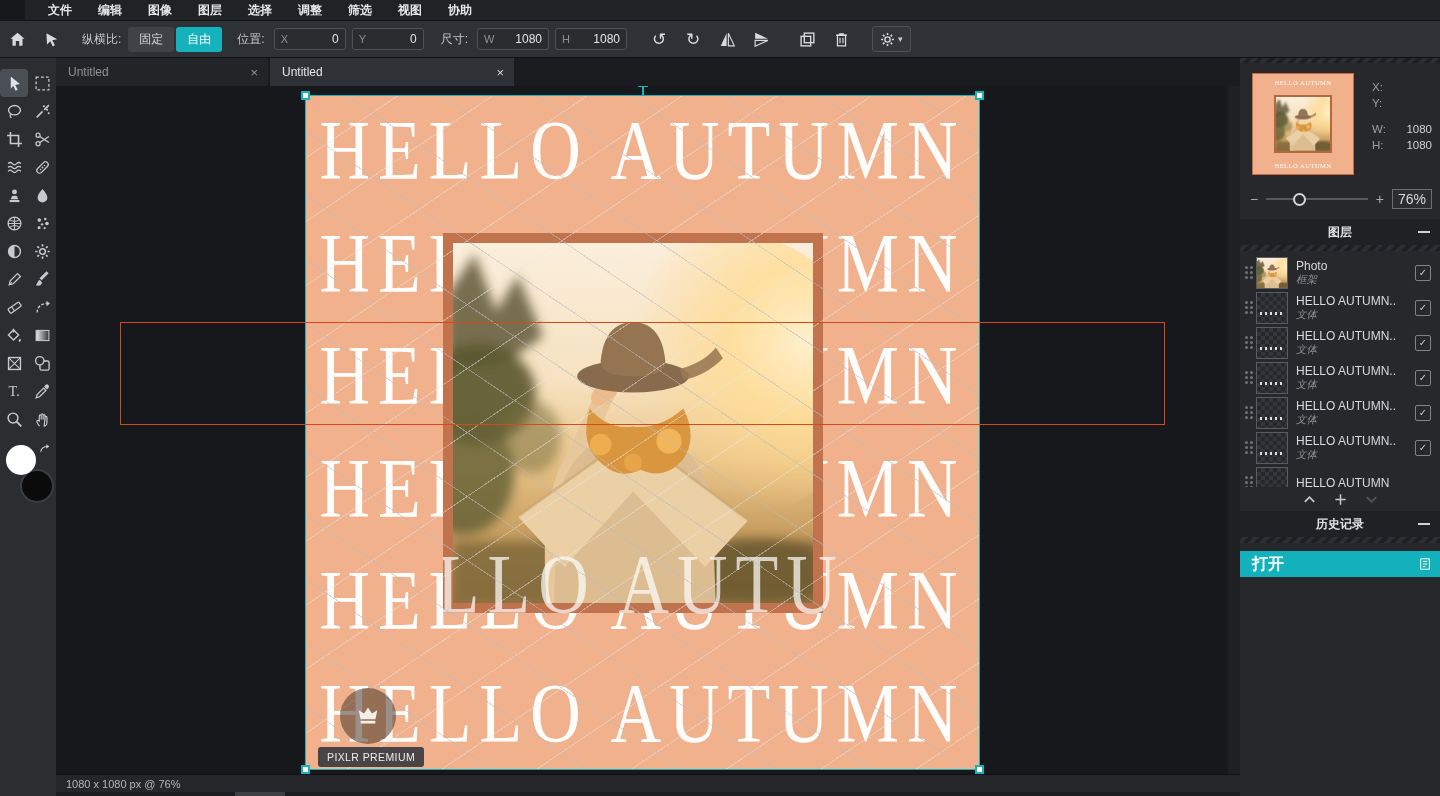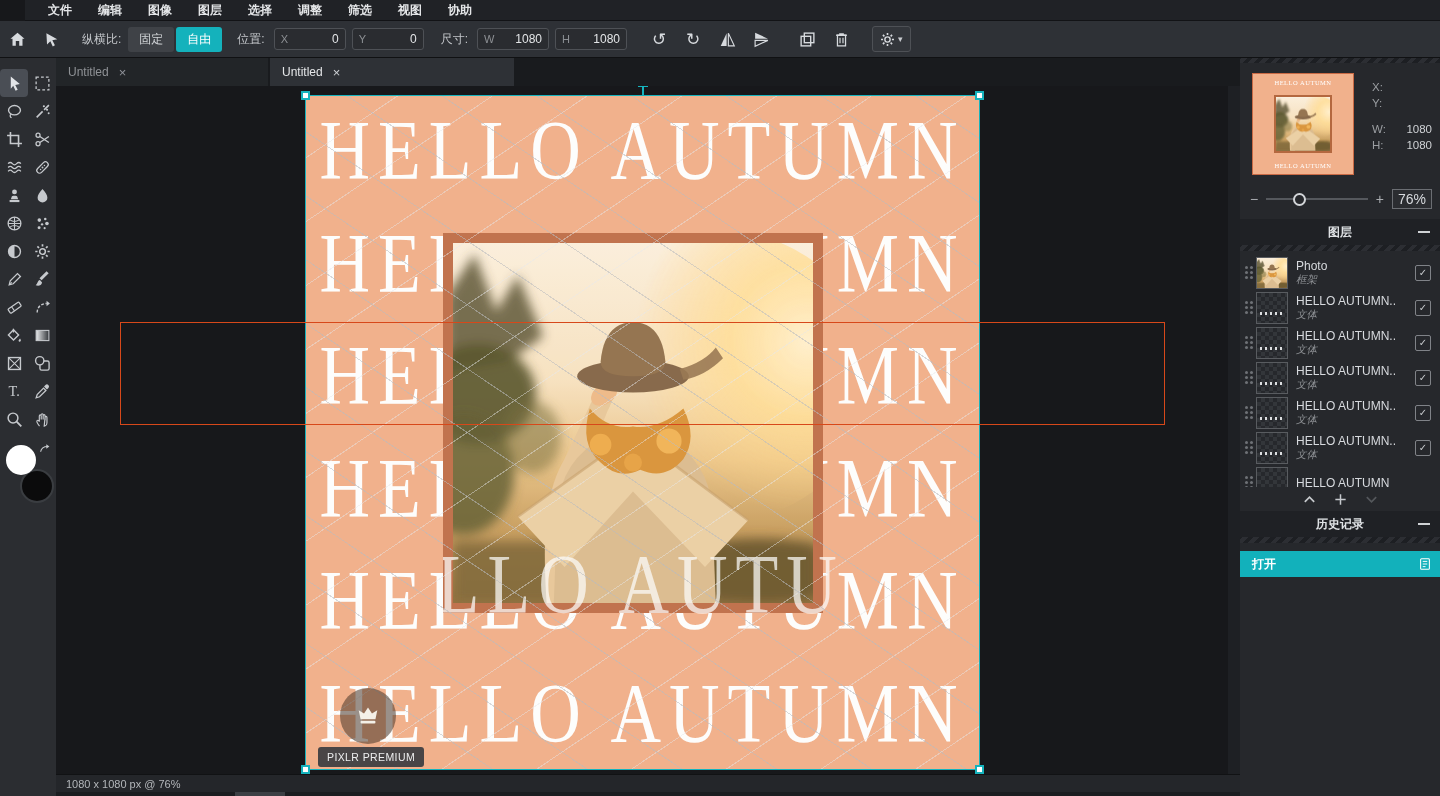--- a/index.html
+++ b/index.html
@@ -29,22 +29,22 @@
             display:flex;align-items:center;justify-content:space-between;padding:0 6px;margin:0 3px;}
   .tb-input .k{color:#8d9094;font-size:11px;}
   .tb-input .v{color:#e3e5e7;font-size:12px;}
   .tb-gear{display:flex;align-items:center;gap:3px;border:1px solid #4e5156;border-radius:3px;
            background:#33363b;height:24px;padding:0 7px;margin-left:14px;cursor:pointer;}
   .caret{color:#c9ccd0;font-size:9px;}
 
   
   #tabbar{position:absolute;left:56px;top:57px;width:1184px;height:29px;background:#191b1e;
           display:flex;align-items:flex-end;z-index:40;}
-  .tab{height:28px;display:flex;align-items:center;
-       padding:0 10px 0 12px;margin-right:2px;background:#222528;cursor:pointer;}
+  .tab{height:28px;display:flex;align-items:center;justify-content:space-between;
+       padding:0 10px 0 12px;margin-right:2px;background:#222528;cursor:pointer;gap:44px;}
   .tab .t-label{font-size:12px;color:#8f9296;}
   .tab .t-close{color:#90939a;font-size:13px;padding-left:10px;}
   .tab.active{background:#2e3136;}
   .tab.active .t-label{color:#e5e7e9;}
   .tab.active .t-close{color:#cfd2d6;}
 
   
   #rail{position:absolute;left:0;top:57px;width:56px;height:739px;background:#2b2d31;z-index:45;}
   #tool-grid{display:grid;grid-template-columns:28px 28px;justify-content:center;padding-top:12px;}
   .tool-cell{width:28px;height:28px;display:flex;align-items:center;justify-content:center;
@@ -137,21 +137,21 @@
   .layer-type{font-size:10.5px;color:#8e9195;font-style:italic;line-height:13px;}
   .layer-cb{width:14px;height:14px;border:1px solid #808388;border-radius:2px;margin-right:9px;flex:none;
             display:flex;align-items:center;justify-content:center;color:#c8cbce;font-size:10px;
             font-family:"DejaVu Sans",sans-serif;cursor:pointer;}
   #layer-controls{height:24px;flex:none;display:flex;align-items:center;justify-content:center;gap:16px;}
   #layer-controls .lc{cursor:pointer;display:flex;}
 
   #history-list{flex:none;padding-top:8px;}
   .history-row{height:26px;display:flex;align-items:center;justify-content:space-between;padding:0 8px 0 12px;}
   .history-row.active{background:#12b1bb;}
-  .history-row .h-label{color:#fff;font-size:12px;font-weight:700;}
+  .history-row .h-label{color:#fff;font-size:16px;font-weight:700;}
 
   .dim{opacity:.45;}
 </style>
 </head>
 <body>
 
 <div id="menubar">
   <div id="menu-list">
       <div class="menu-item">文件</div>
       <div class="menu-item">编辑</div>

